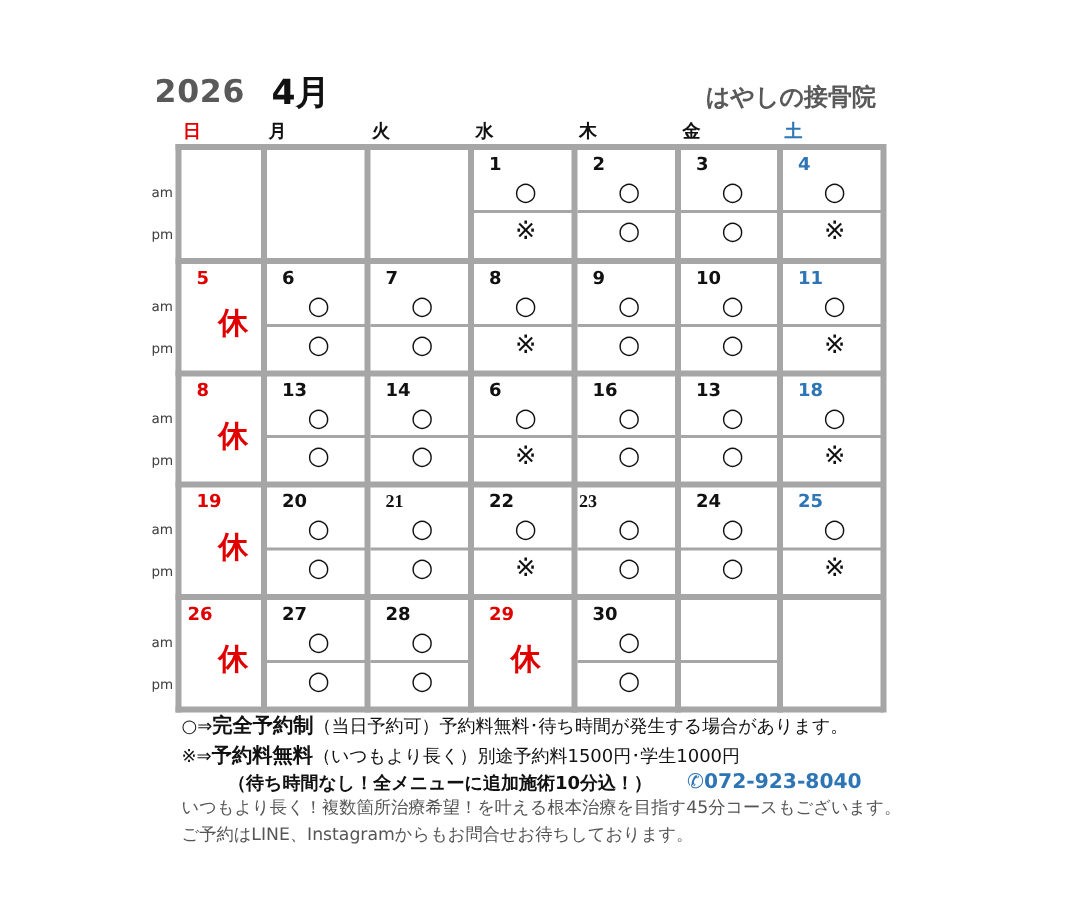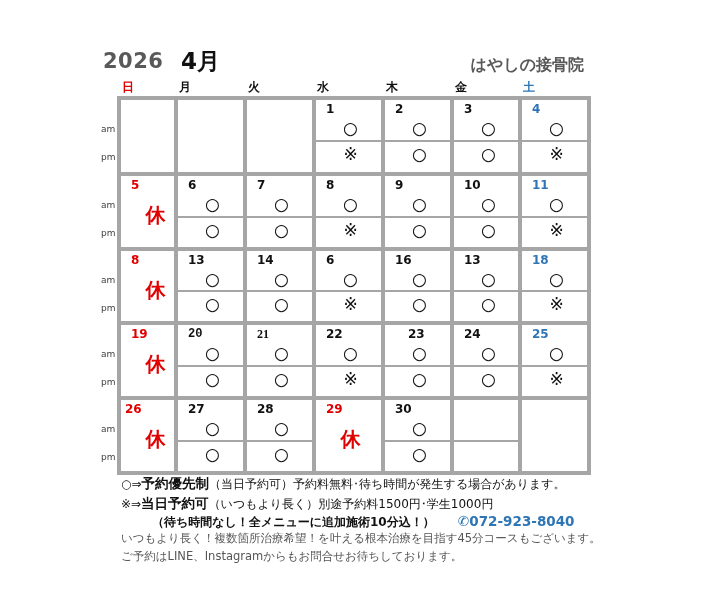--- a/index.html
+++ b/index.html
@@ -118,33 +118,33 @@
     <div class="dnum black" style="left: 347px; top: 157px;">13</div>
     <div class="mline" style="left: 337px; width: 66px; top: 194px;"></div>
     <div class="mark" style="left: 337px; top: 173px;">○</div>
     <div class="mark" style="left: 337px; top: 198px;">○</div>
     <div class="dnum blue" style="left: 415px; top: 157px;">18</div>
     <div class="mline" style="left: 405px; width: 66px; top: 194px;"></div>
     <div class="mark" style="left: 405px; top: 173px;">○</div>
     <div class="mark" style="left: 405px; top: 198px;">※</div>
     <div class="dnum red" style="left: 14px; top: 231px;">19</div>
     <div class="kyu" style="left: 4px; top: 255px;">休</div>
-    <div class="dnum black" style="left: 71px; top: 231px; font-family: Liberation Mono, monospace;">20</div>
+    <div class="dnum black" style="left: 71px; top: 231px;">20</div>
     <div class="mline" style="left: 61px; width: 66px; top: 269px;"></div>
     <div class="mark" style="left: 61px; top: 247px;">○</div>
     <div class="mark" style="left: 61px; top: 273px;">○</div>
     <div class="dnum black" style="left: 140px; top: 231px; font-family: Liberation Serif, serif;">21</div>
     <div class="mline" style="left: 130px; width: 66px; top: 269px;"></div>
     <div class="mark" style="left: 130px; top: 247px;">○</div>
     <div class="mark" style="left: 130px; top: 273px;">○</div>
     <div class="dnum black" style="left: 209px; top: 231px;">22</div>
     <div class="mline" style="left: 199px; width: 66px; top: 269px;"></div>
     <div class="mark" style="left: 199px; top: 247px;">○</div>
     <div class="mark" style="left: 199px; top: 273px;">※</div>
-    <div class="dnum black" style="left: 291px; top: 231px;">23</div>
+    <div class="dnum black" style="left: 269px; top: 231px; font-family: Liberation Serif, serif;">23</div>
     <div class="mline" style="left: 268px; width: 66px; top: 269px;"></div>
     <div class="mark" style="left: 268px; top: 247px;">○</div>
     <div class="mark" style="left: 268px; top: 273px;">○</div>
     <div class="dnum black" style="left: 347px; top: 231px;">24</div>
     <div class="mline" style="left: 337px; width: 66px; top: 269px;"></div>
     <div class="mark" style="left: 337px; top: 247px;">○</div>
     <div class="mark" style="left: 337px; top: 273px;">○</div>
     <div class="dnum blue" style="left: 415px; top: 231px;">25</div>
     <div class="mline" style="left: 405px; width: 66px; top: 269px;"></div>
     <div class="mark" style="left: 405px; top: 247px;">○</div>
@@ -174,23 +174,23 @@
     <div class="pmlbl" style="left: 101px; top: 228px;">pm</div>
     <div class="amlbl" style="left: 101px; top: 275px;">am</div>
     <div class="pmlbl" style="left: 101px; top: 303px;">pm</div>
     <div class="amlbl" style="left: 101px; top: 349px;">am</div>
     <div class="pmlbl" style="left: 101px; top: 377px;">pm</div>
     <div class="amlbl" style="left: 101px; top: 424px;">am</div>
     <div class="pmlbl" style="left: 101px; top: 452px;">pm</div>
   </div>
 
 <div class="footer" style="top:475px;">
-  <span>○⇒</span><b>予約優先制</b><span>（当日予約可）予約料無料･待ち時間が発生する場合があります。</span>
+  <span>○⇒</span><b>完全予約制</b><span>（当日予約可）予約料無料･待ち時間が発生する場合があります。</span>
 </div>
 <div class="footer" style="top:495px;">
-  <span>※⇒</span><b>当日予約可</b><span>（いつもより長く）別途予約料1500円･学生1000円</span>
+  <span>※⇒</span><b>予約料無料</b><span>（いつもより長く）別途予約料1500円･学生1000円</span>
 </div>
 <div class="footer" style="top:514px; left:152px; font-weight:bold;">（待ち時間なし！全メニューに追加施術10分込！）</div>
 <div class="phone">
   <span>✆</span><span>072-923-8040</span>
 </div>
 <div class="footer sub" style="top:531px;">いつもより長く！複数箇所治療希望！を叶える根本治療を目指す45分コースもございます。</div>
 <div class="footer sub" style="top:549px;">ご予約はLINE、Instagramからもお問合せお待ちしております。</div>
 
 </body></html>

